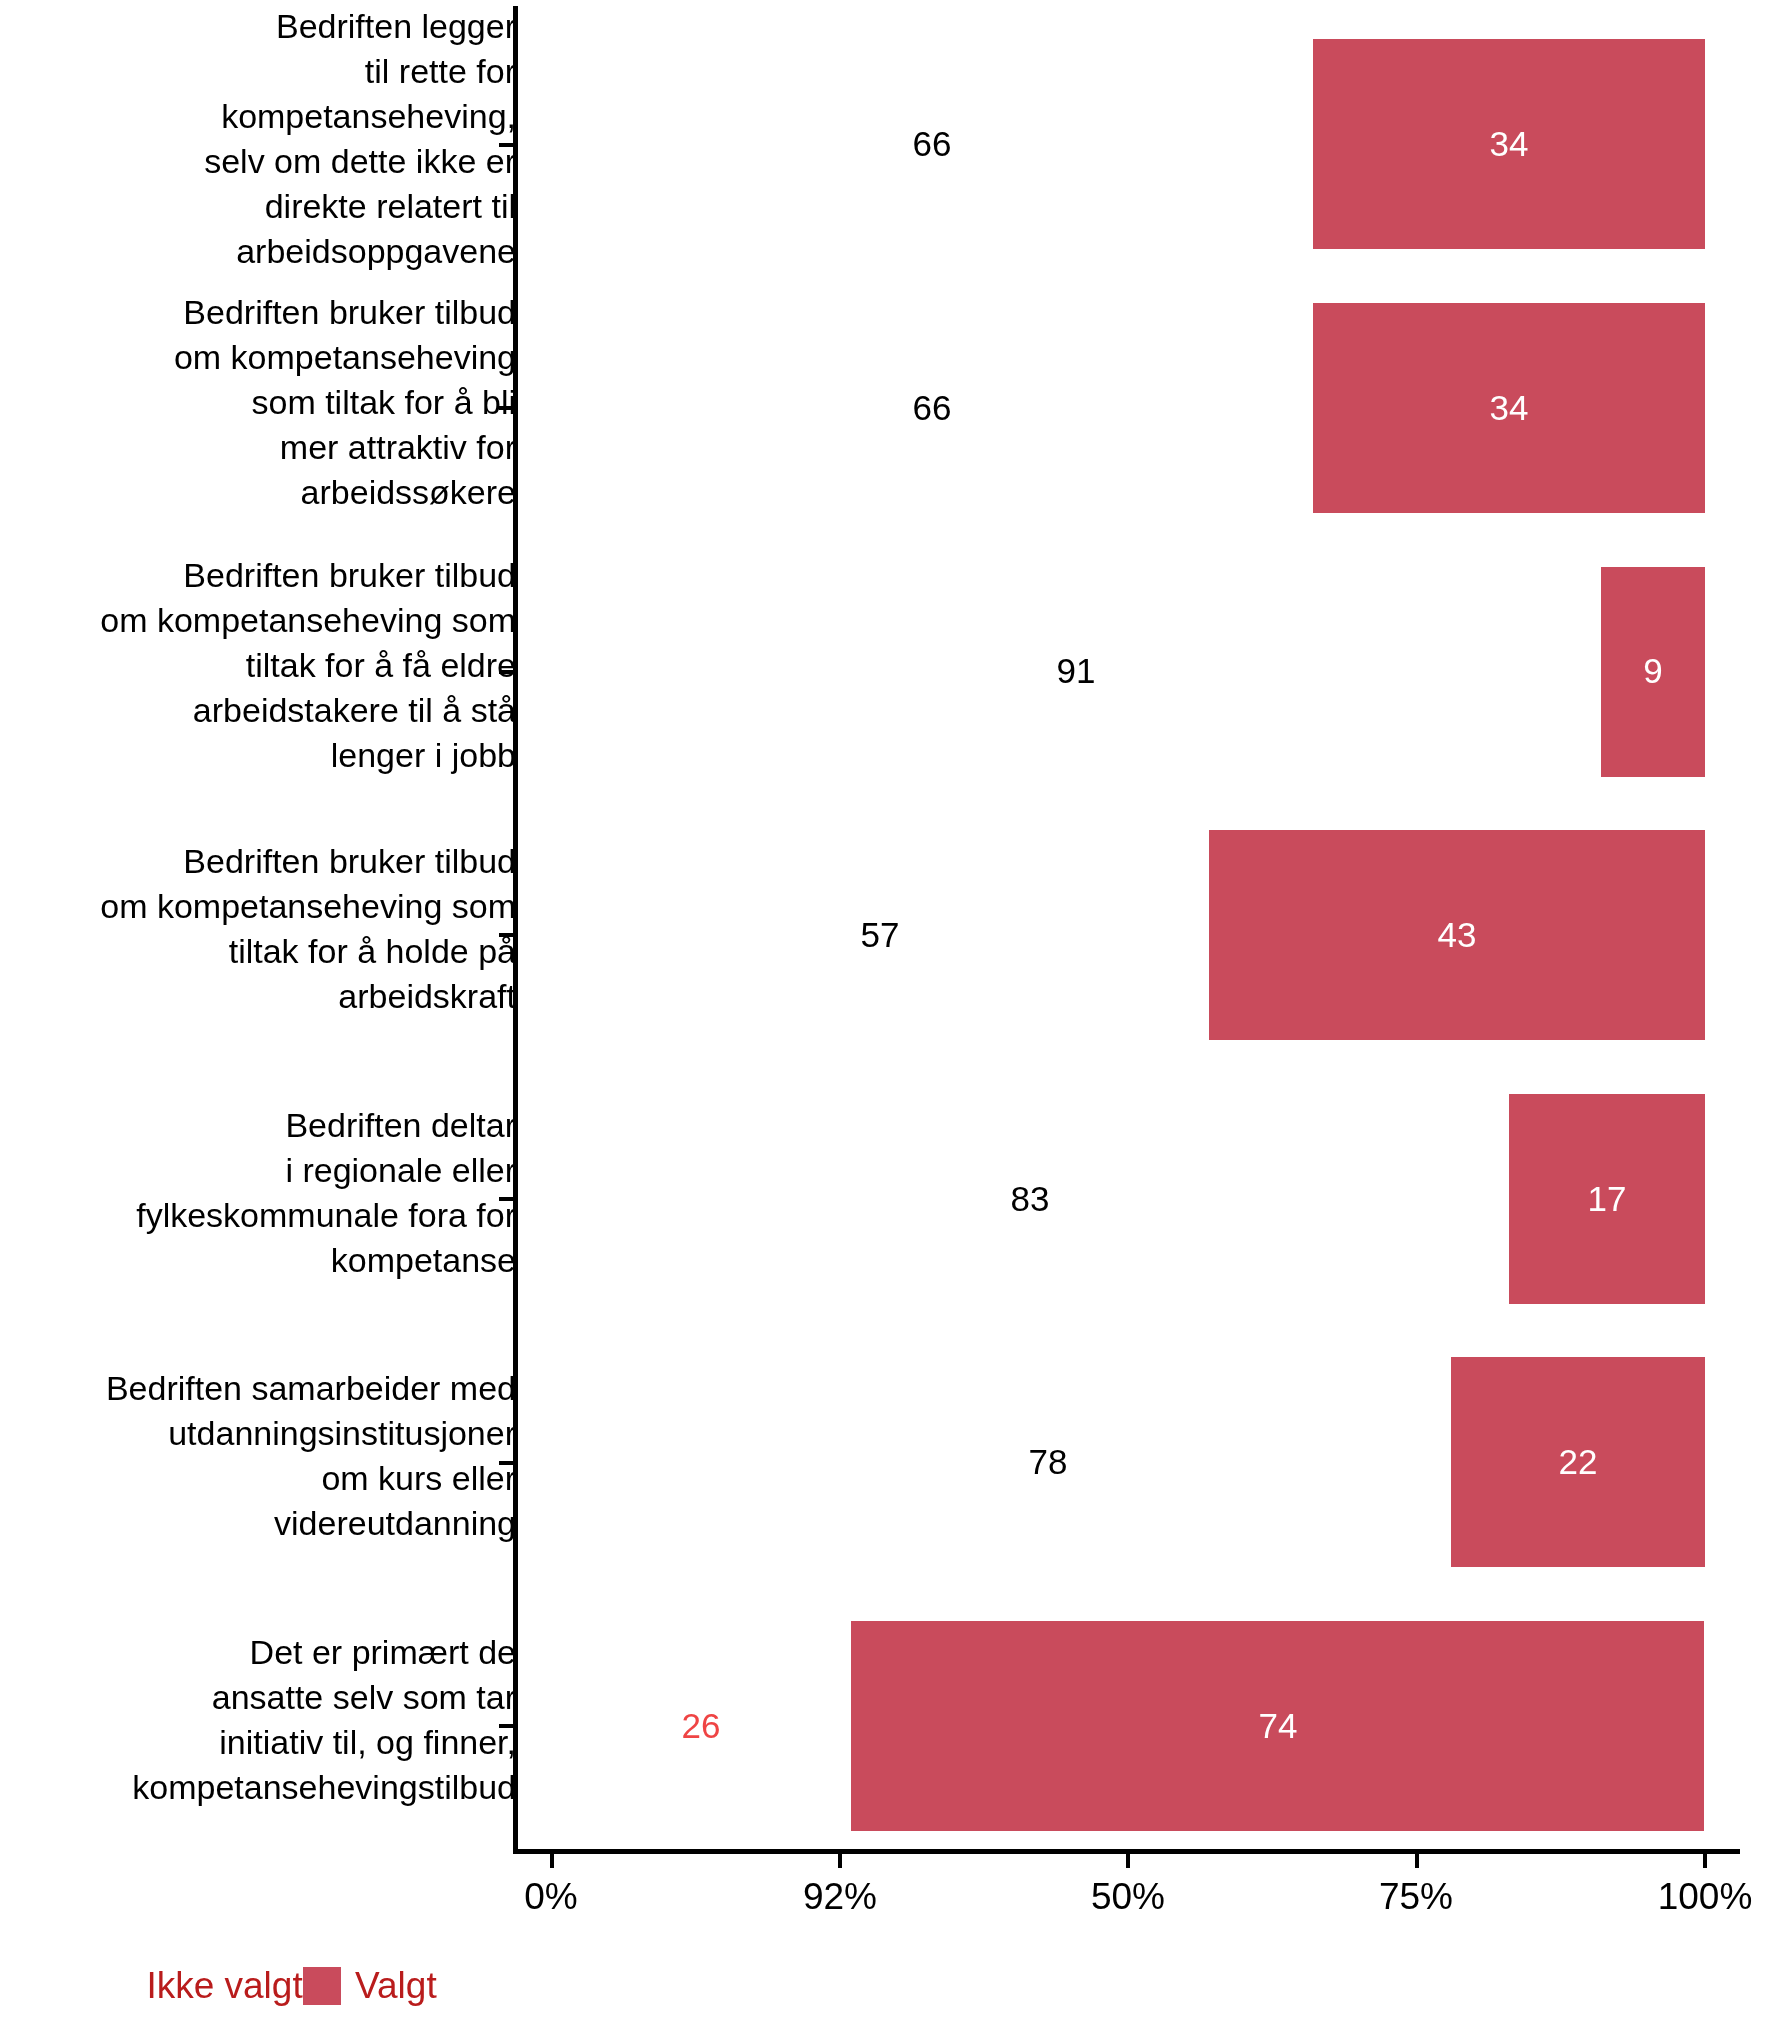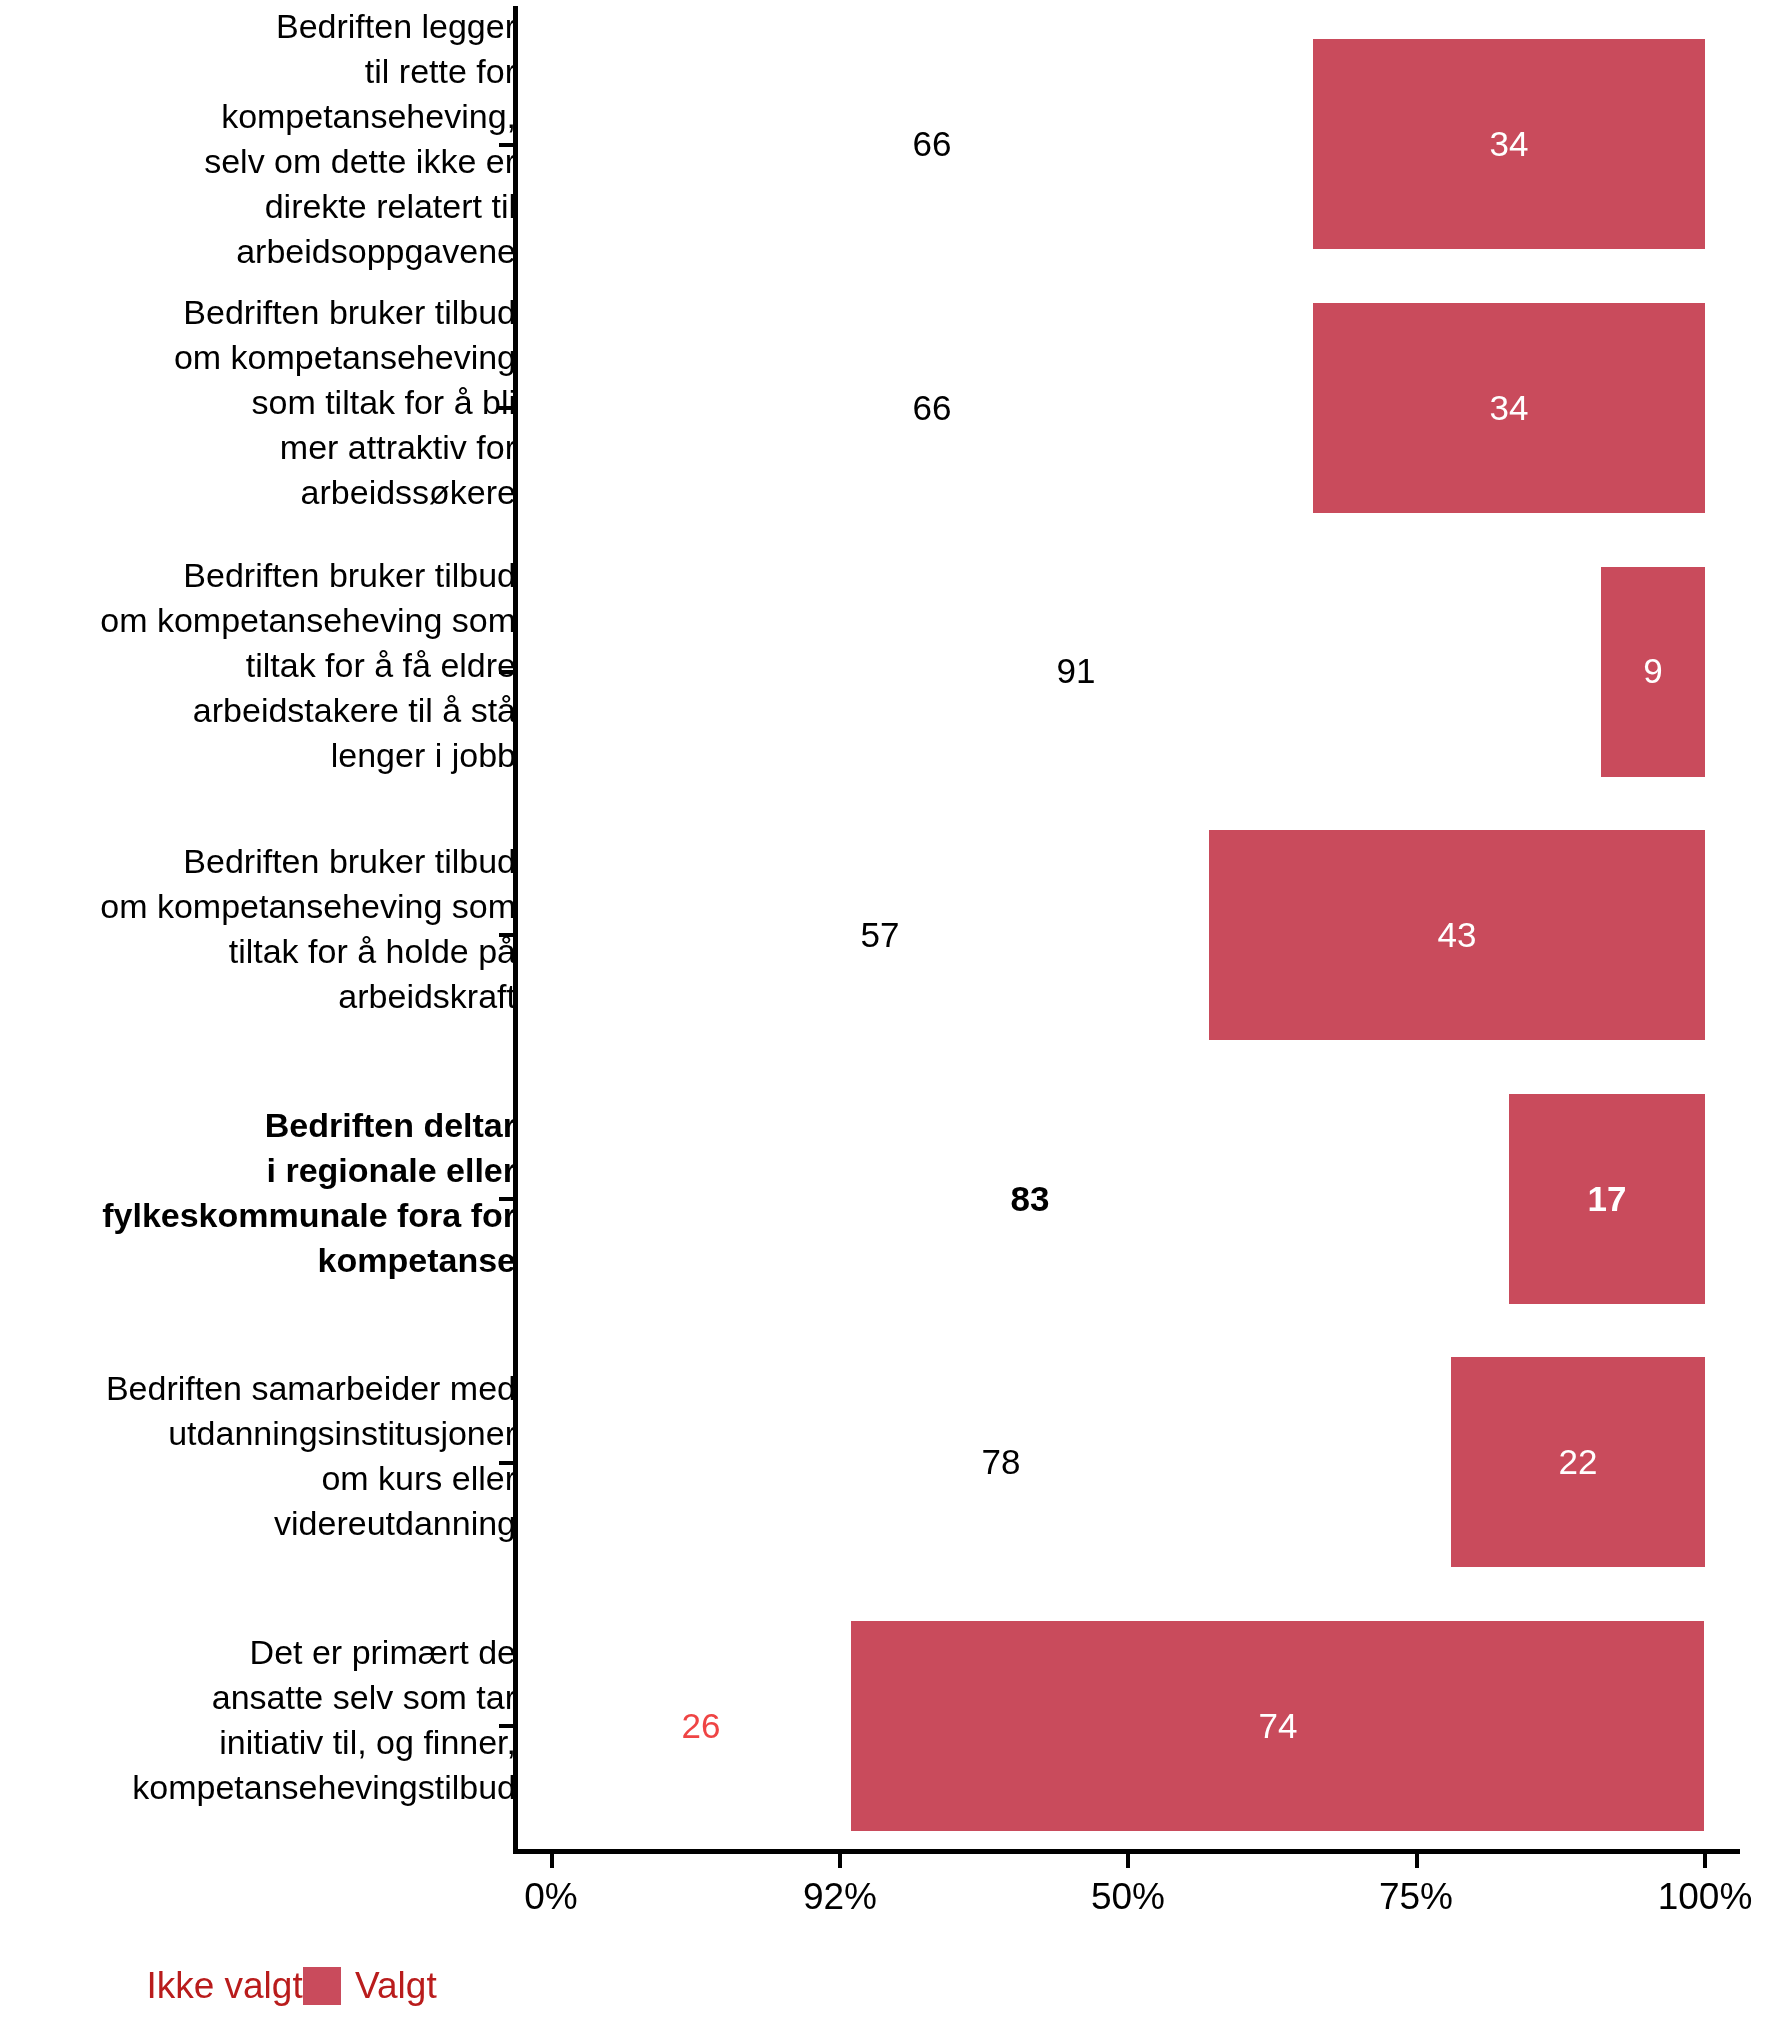--- a/index.html
+++ b/index.html
@@ -195,38 +195,38 @@
       <div class="row" style="top: 0px; height: 1845px;">
         <div class="cat-label" style="top: 833px;">Bedriften bruker tilbud
 om kompetanseheving som
 tiltak for å holde på
 arbeidskraft</div>
         <div class="y-tick" style="top: 927px;"></div>
         <div class="bar" style="left: 1209px; width: 496px; top: 824px; height: 210px; background: rgb(201, 75, 92);"></div>
         <div class="left-label" style="left: 880px; top: 929px; color: rgb(0, 0, 0);">57</div>
         <div class="bar-label" style="left: 1457px; top: 929px; color: rgb(255, 255, 255);">43</div>
       </div>
-      <div class="row" style="top: 0px; height: 1845px; font-weight: bold;">
+      <div class="row" style="top: 0px; height: 1845px;">
         <div class="cat-label" style="top: 1097px;">Bedriften deltar
 i regionale eller
 fylkeskommunale fora for
 kompetanse</div>
         <div class="y-tick" style="top: 1191px;"></div>
         <div class="bar" style="left: 1509px; width: 196px; top: 1088px; height: 210px; background: rgb(201, 75, 92);"></div>
         <div class="left-label" style="left: 1030px; top: 1193px; color: rgb(0, 0, 0);">83</div>
         <div class="bar-label" style="left: 1607px; top: 1193px; color: rgb(255, 255, 255);">17</div>
       </div>
       <div class="row" style="top: 0px; height: 1845px;">
         <div class="cat-label" style="top: 1360px;">Bedriften samarbeider med
 utdanningsinstitusjoner
 om kurs eller
 videreutdanning</div>
         <div class="y-tick" style="top: 1455px;"></div>
         <div class="bar" style="left: 1451px; width: 254px; top: 1351px; height: 210px; background: rgb(201, 75, 92);"></div>
-        <div class="left-label" style="left: 1001px; top: 1456px; color: rgb(0, 0, 0);">78</div>
+        <div class="left-label" style="left: 1048px; top: 1456px; color: rgb(0, 0, 0);">78</div>
         <div class="bar-label" style="left: 1578px; top: 1456px; color: rgb(255, 255, 255);">22</div>
       </div>
       <div class="row" style="top: 0px; height: 1845px;">
         <div class="cat-label" style="top: 1624px;">Det er primært de
 ansatte selv som tar
 initiativ til, og finner,
 kompetansehevingstilbud</div>
         <div class="y-tick" style="top: 1718px;"></div>
         <div class="bar" style="left: 851px; width: 853px; top: 1615px; height: 210px; background: rgb(201, 75, 92);"></div>
         <div class="left-label" style="left: 701px; top: 1720px; color: #ef4444;">26</div>

